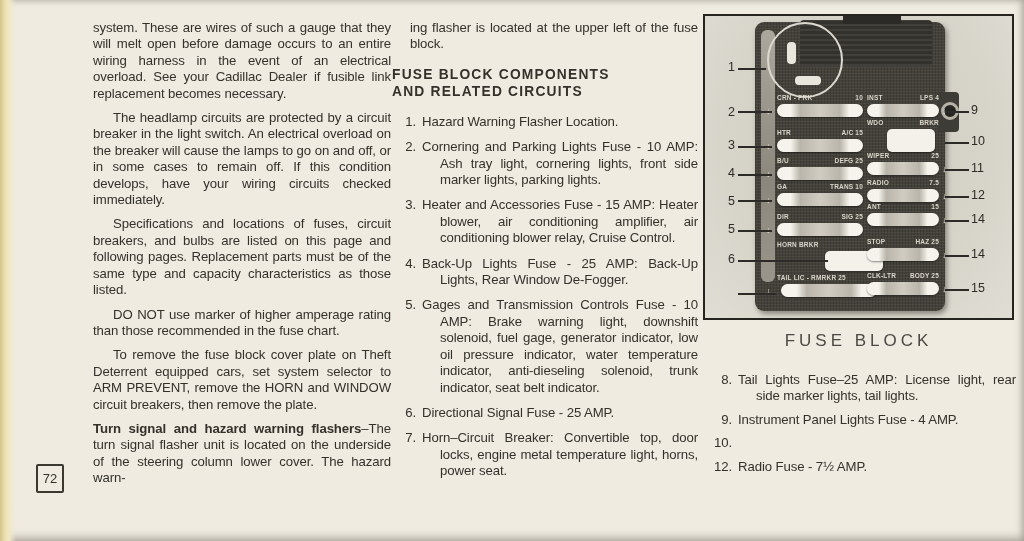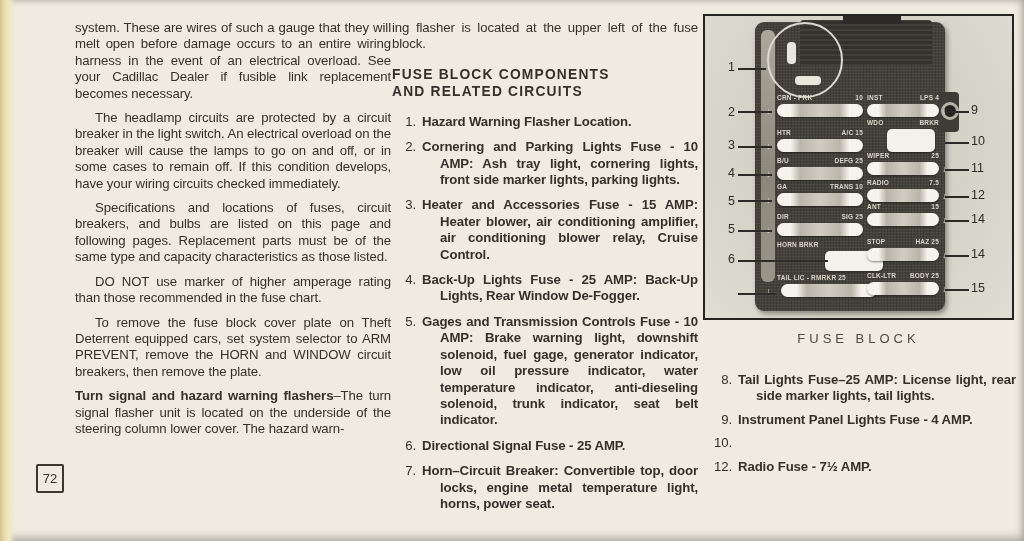--- a/index.html
+++ b/index.html
@@ -7,29 +7,29 @@
     position:relative;width:1024px;height:541px;overflow:hidden;
     background:#efebe0;
     font-family:"Liberation Sans",sans-serif;
     color:#34312b;
     box-shadow:inset 0 -4px 8px rgba(95,92,82,.35), inset 0 2px 5px rgba(120,116,106,.20), inset -3px 0 6px rgba(120,116,106,.22);
   }
   .edge-strip{position:absolute;left:0;top:0;width:16px;height:541px;
     background:linear-gradient(90deg,#d3c48d 0,#ecdfae 5px,#f0e8c4 9px,rgba(239,235,224,0) 16px);}
   
   .col{position:absolute;font-size:13.2px;line-height:16.4px;letter-spacing:-0.1px;}
-  .col p{margin:0 0 8px 0;text-align:justify;}
+  .col p{margin:0 0 8px 18px;text-align:justify;}
   .col p.indent{text-indent:20px;}
   .left-col{left:75px;top:20px;width:316px;}
   .mid-col{left:392px;top:20px;width:306px;}
   .mid-col .intro{margin-bottom:13px;}
   .section-heading{font-weight:bold;font-size:13.8px;line-height:17.5px;letter-spacing:1.2px;margin:0 0 13px 0;}
   .li{display:flex;margin:0 0 9px 0;}
   .li .num{flex:0 0 24px;text-align:right;margin-right:6px;}
-  .li .txt{flex:1;padding-left:18px;text-indent:-18px;text-align:justify;font-weight:bold;}
+  .li .txt{flex:1;padding-left:18px;text-indent:-18px;text-align:justify;}
   .right-col{left:704px;top:372px;width:312px;}
   .right-col .li .num{flex:0 0 28px;}
   .right-col .li{margin-bottom:7px;}
   b.lead{font-weight:bold;}
   
   .pagenum{position:absolute;left:36px;top:464px;width:24px;height:25px;
     border:2px solid #3a382f;border-radius:2px;display:flex;align-items:center;justify-content:center;
     font-size:13px;}
   
   .fig{position:absolute;left:703px;top:14px;width:307px;height:302px;
@@ -57,21 +57,21 @@
   .frow-labels{display:flex;justify-content:space-between;margin-bottom:2px;
     font-size:6.5px;font-weight:bold;letter-spacing:.2px;color:#d9d5ca;line-height:8px;white-space:nowrap;}
   .fuse{height:13px;border-radius:7px;box-shadow:0 1px 2px rgba(0,0,0,.45);
     background:linear-gradient(90deg,#f5f3ec 0%,#f5f3ec 16%,#b9b5aa 27%,#d0ccc2 50%,#b9b5aa 73%,#f5f3ec 84%,#f5f3ec 100%);}
   .breaker{background:#f3f1ea;border-radius:5px;box-shadow:0 1px 2px rgba(0,0,0,.45);}
   .arr{position:absolute;font-size:9px;color:#e8e5dc;line-height:10px;}
   .co{position:absolute;width:20px;font-size:12.5px;color:#2e2c27;line-height:15px;}
   .co.l{text-align:right;}
   .cl{position:absolute;height:1.5px;background:#2c2b27;}
   .caption{position:absolute;left:703px;top:331px;width:311px;text-align:center;
-    font-size:13px;letter-spacing:4px;color:#4c4a45;}
+    font-size:17px;letter-spacing:4px;color:#4c4a45;}
 </style>
 </head>
 <body>
 
 <div class="page">
   <div class="edge-strip"></div>
 
   <div class="col left-col">
     <p>system. These are wires of such a gauge that they will melt open before damage occurs to an entire wiring harness in the event of an electrical overload. See your Cadillac Dealer if fusible link replacement becomes necessary.</p>
     <p class="indent">The headlamp circuits are protected by a circuit breaker in the light switch. An electrical overload on the breaker will cause the lamps to go on and off, or in some cases to remain off. If this condition develops, have your wiring circuits checked immediately.</p>

